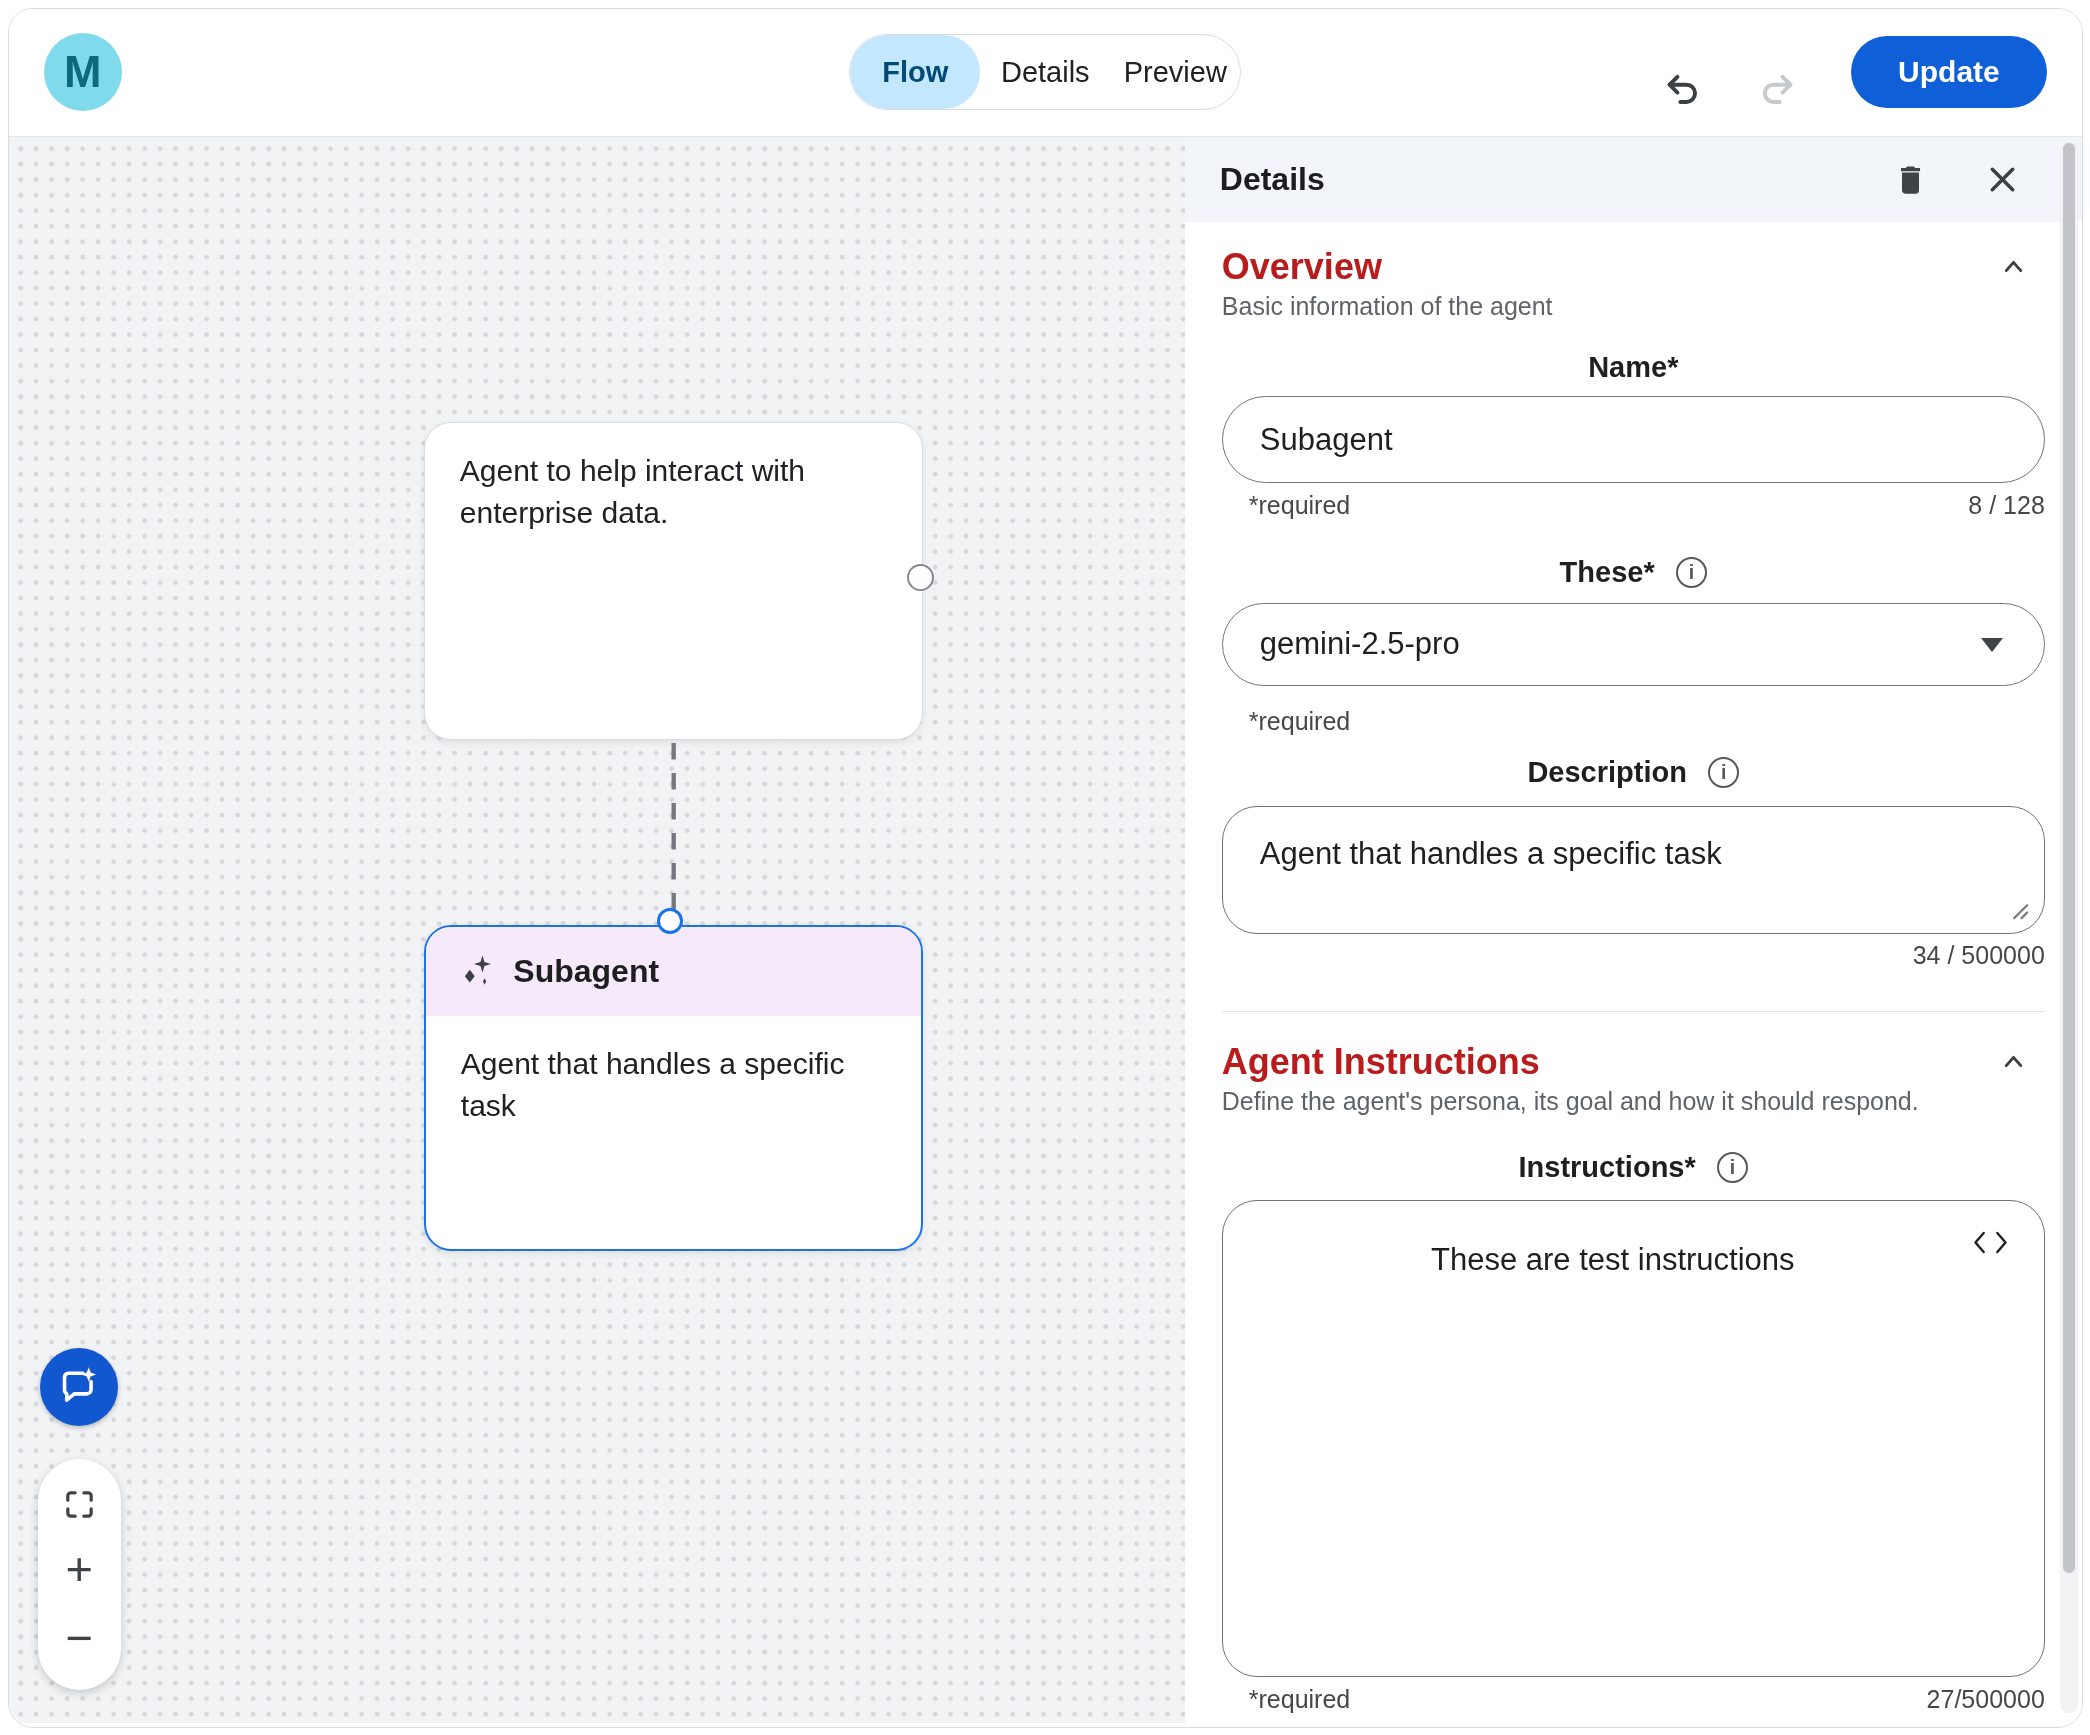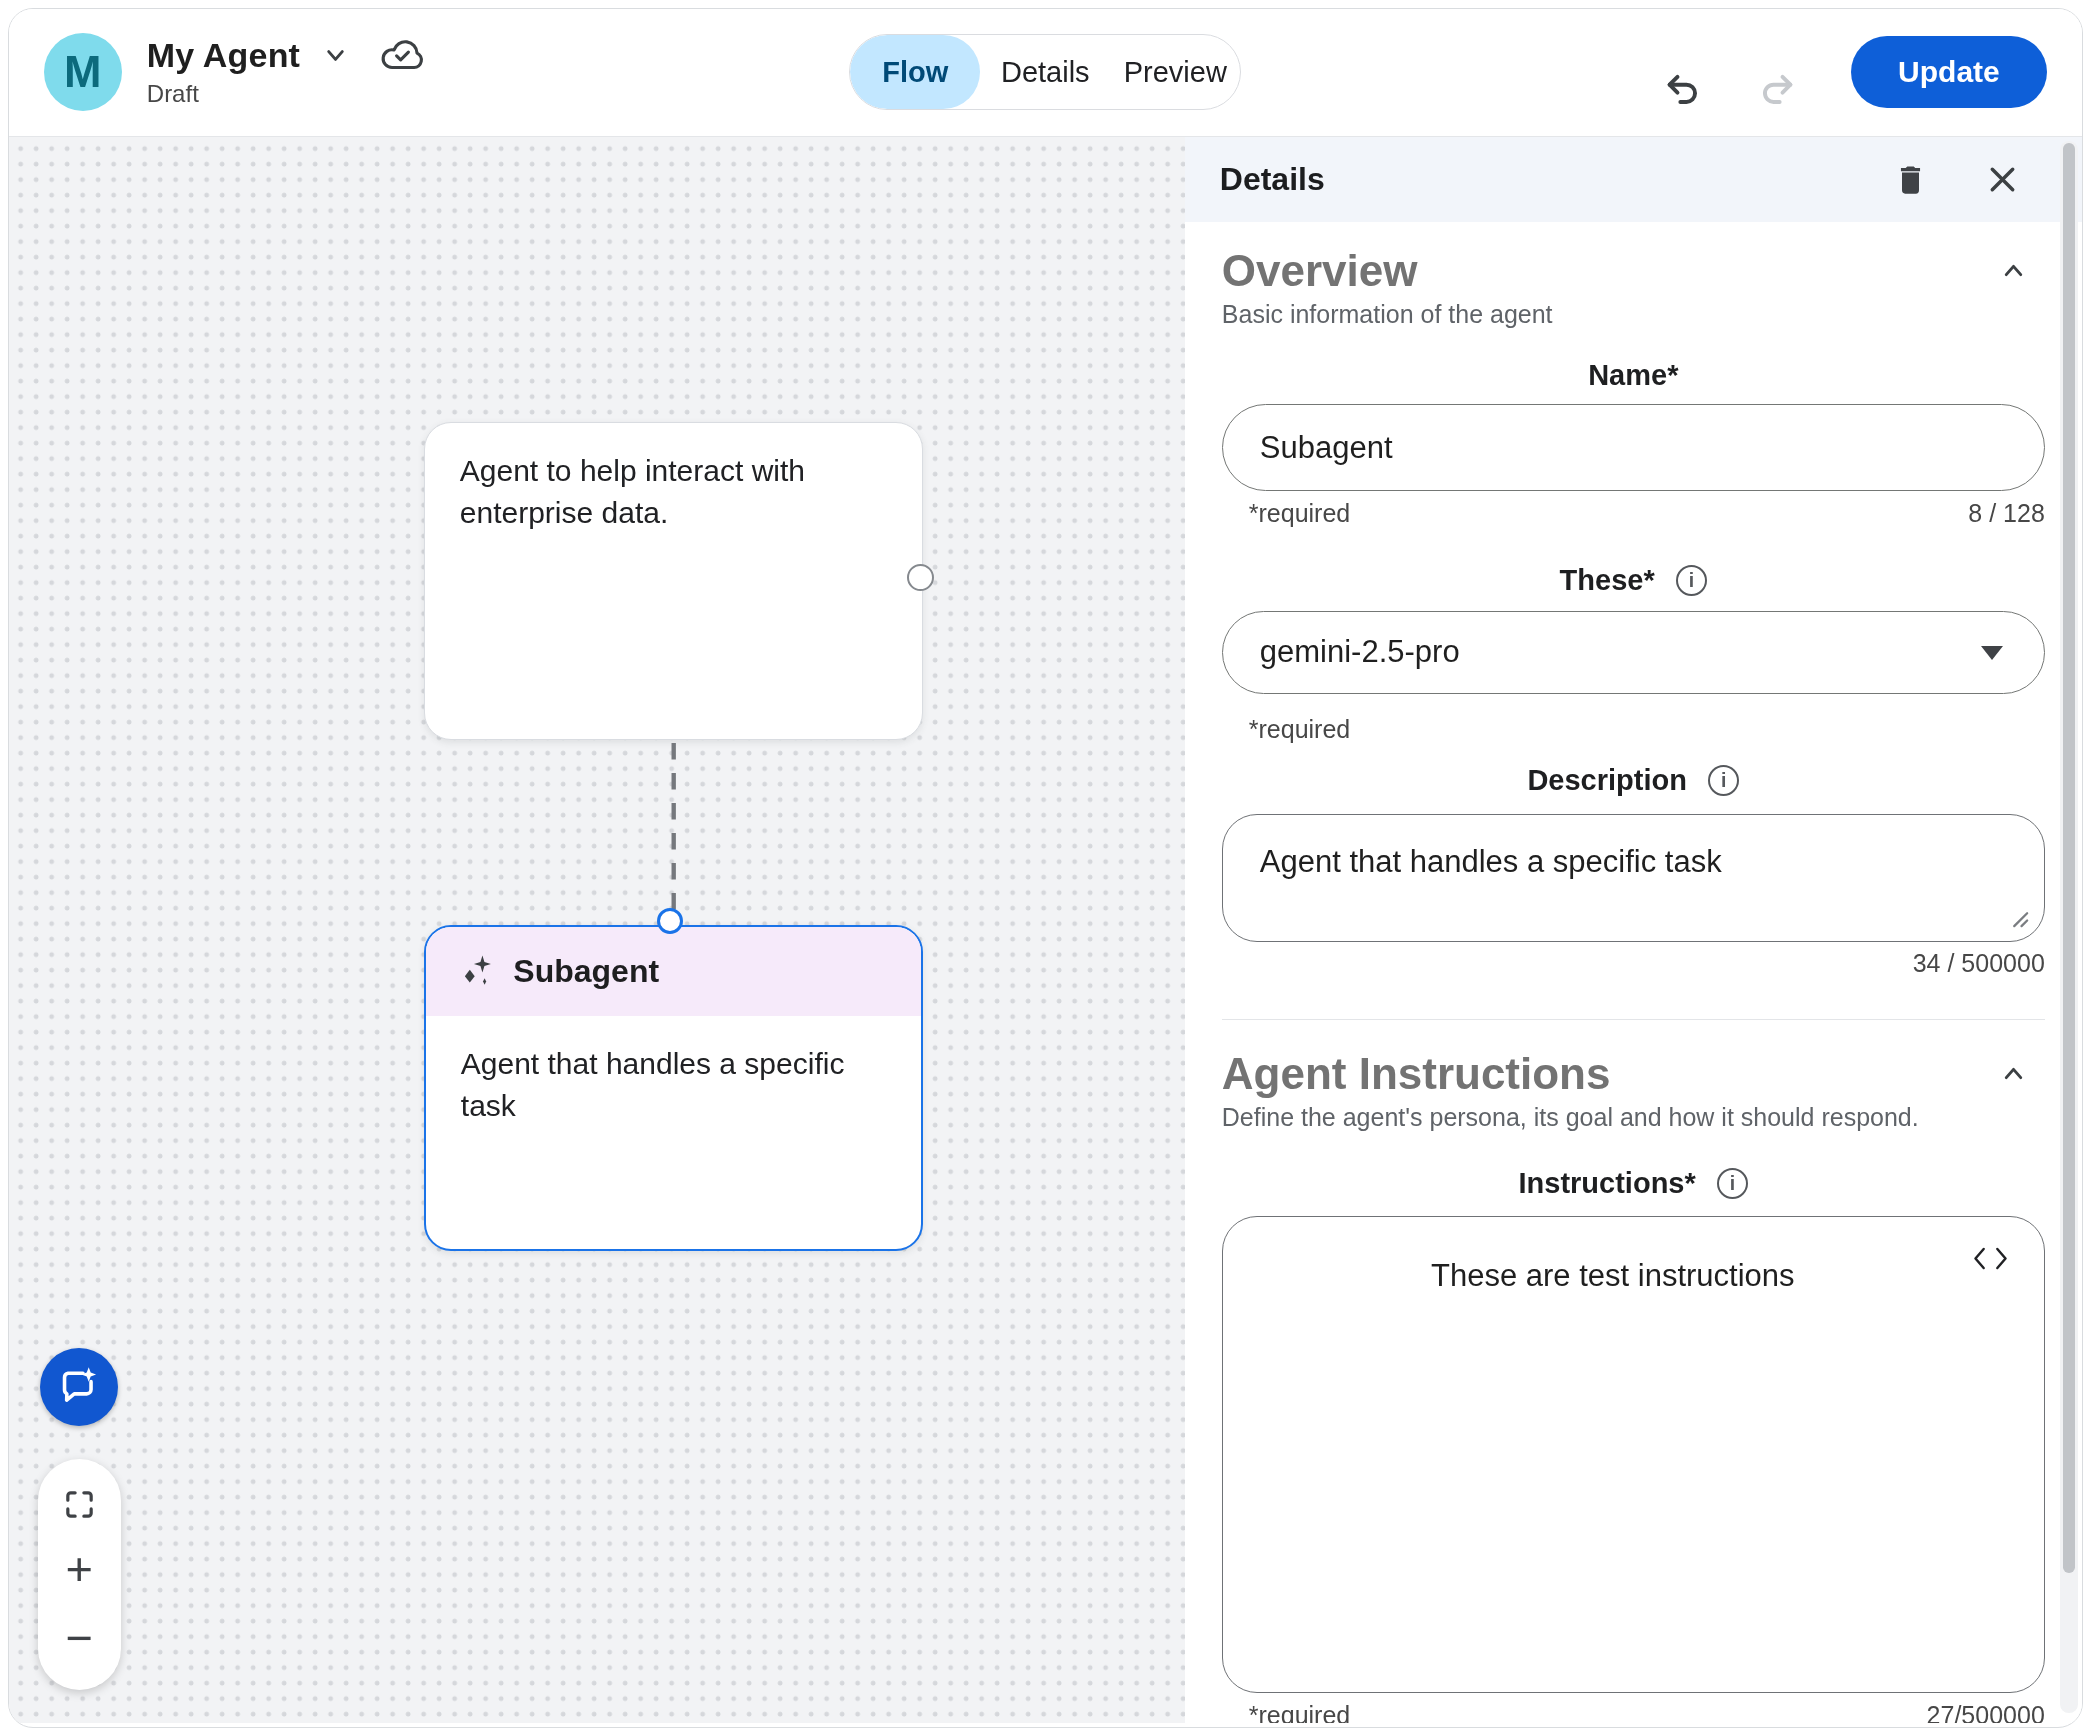--- a/index.html
+++ b/index.html
@@ -43,21 +43,21 @@
   .fab { position:absolute; width:78px; height:78px; border-radius:50%; background:#1157d0; border:none; display:flex; align-items:center; justify-content:center; cursor:pointer; box-shadow:0 1.9px 5.8px rgba(0,0,0,.25); }
   .zoom-pill { position:absolute; width:83px; height:231px; background:#fff; border-radius:42px; box-shadow:0 2.9px 9.7px rgba(0,0,0,.18); display:flex; flex-direction:column; align-items:center; justify-content:space-around; padding:17.5px 0; }
   .zoom-btn { background:none; border:none; cursor:pointer; font-size:47px; color:#3f4246; line-height:1; display:flex; align-items:center; justify-content:center; font-family:inherit; }
   
   .panel { position:relative; width:897px; background:#fff; display:flex; flex-direction:column; }
   .panel-header { height:85px; background:#f2f5fa; display:flex; align-items:center; padding:0 35px; flex:0 0 auto; }
   .panel-title { font-size:32px; font-weight:700; color:#1c1d1f; }
   .panel-header-icons { margin-left:auto; display:flex; align-items:center; gap:56px; padding-right:27px; }
   .panel-body { position:relative; flex:1; padding:0 37px; overflow:hidden; }
   .section-row { display:flex; align-items:center; justify-content:space-between; }
-  .section-heading { font-size:44px; font-weight:700; color:#737373; }
+  .section-heading { font-size:36px; font-weight:700; color:#b91c1c; }
   .section-sub { font-size:25px; color:#5f6368; margin-top:3.9px; }
   .field-label-row { display:flex; align-items:center; gap:21.3px;justify-content:center; }
   .field-label { font-size:29px; font-weight:700; color:#1e1f21; }
   .info-badge { width:31px; height:31px; border-radius:50%; border:2.4px solid #55585c; color:#55585c; font-size:19.4px; font-weight:700; display:flex; align-items:center; justify-content:center; }
   .text-input { width:100%; height:87px; border:1.9px solid #747775; border-radius:44px; padding:0 37px; font-size:31px; color:#1f1f1f; font-family:inherit; background:#fff; outline:none; }
   .helper-row { display:flex; justify-content:space-between; font-size:25px; color:#474747; margin-top:7.8px; padding-left:27px; }
   .counter { color:#474747; }
   .select-box { position:relative; width:100%; height:83px; border:1.9px solid #747775; border-radius:43px; display:flex; align-items:center; padding:0 37px; font-size:31px; color:#1f1f1f; cursor:pointer; background:#fff; }
   .select-arrow { position:absolute; right:41px; top:50%; margin-top:-5.8px; width:0; height:0; border-left:11.6px solid transparent; border-right:11.6px solid transparent; border-top:14.6px solid #3f4246; }
   .textarea-box { position:relative; width:100%; border:1.9px solid #6f7276; border-radius:35px; background:#fff; }
@@ -69,37 +69,20 @@
   .scroll-thumb { position:absolute; top:1.9px; left:2.9px; width:11.6px; height:91%; background:#c1c4c8; border-radius:5.8px; }
   svg { display:block; }
 </style>
 </head>
 <body>
 
 <div class="window">
 
   <div class="topbar">
     <div class="avatar">M</div>
-    <div class="title-block">
-      <div class="title-row">
-        <span class="app-title">My Agent</span>
-        <span class="icon">
-          <svg width="29" height="29" viewBox="0 0 30 30">
-              <polyline points="8,11 15,19 22,11" fill="none" stroke="#3c4043" stroke-width="3" stroke-linecap="round" stroke-linejoin="round"></polyline>
-            </svg>
-        </span>
-        <span class="icon" style="margin-left:7.8px;">
-          <svg width="45" height="35" viewBox="0 0 24 19">
-              <path d="M18.3 16H6.3a4.8 4.8 0 1 1 1.1-9.47A6.4 6.4 0 0 1 19.9 8.2 4.1 4.1 0 0 1 18.3 16Z" fill="none" stroke="#3c4043" stroke-width="1.7" stroke-linejoin="round"></path>
-              <polyline points="8.8,9.7 11,11.9 15.2,7.7" fill="none" stroke="#3c4043" stroke-width="1.7" stroke-linecap="round" stroke-linejoin="round"></polyline>
-            </svg>
-        </span>
-      </div>
-      <div class="subtitle">Draft</div>
-    </div>
 
     <div class="tabs">
       <div class="tab active">Flow</div>
       <div class="tab">Details</div>
       <div class="tab">Preview</div>
     </div>
 
     <div class="topbar-right">
       <span class="icon">
         <svg width="43" height="43" viewBox="0 0 24 24">

